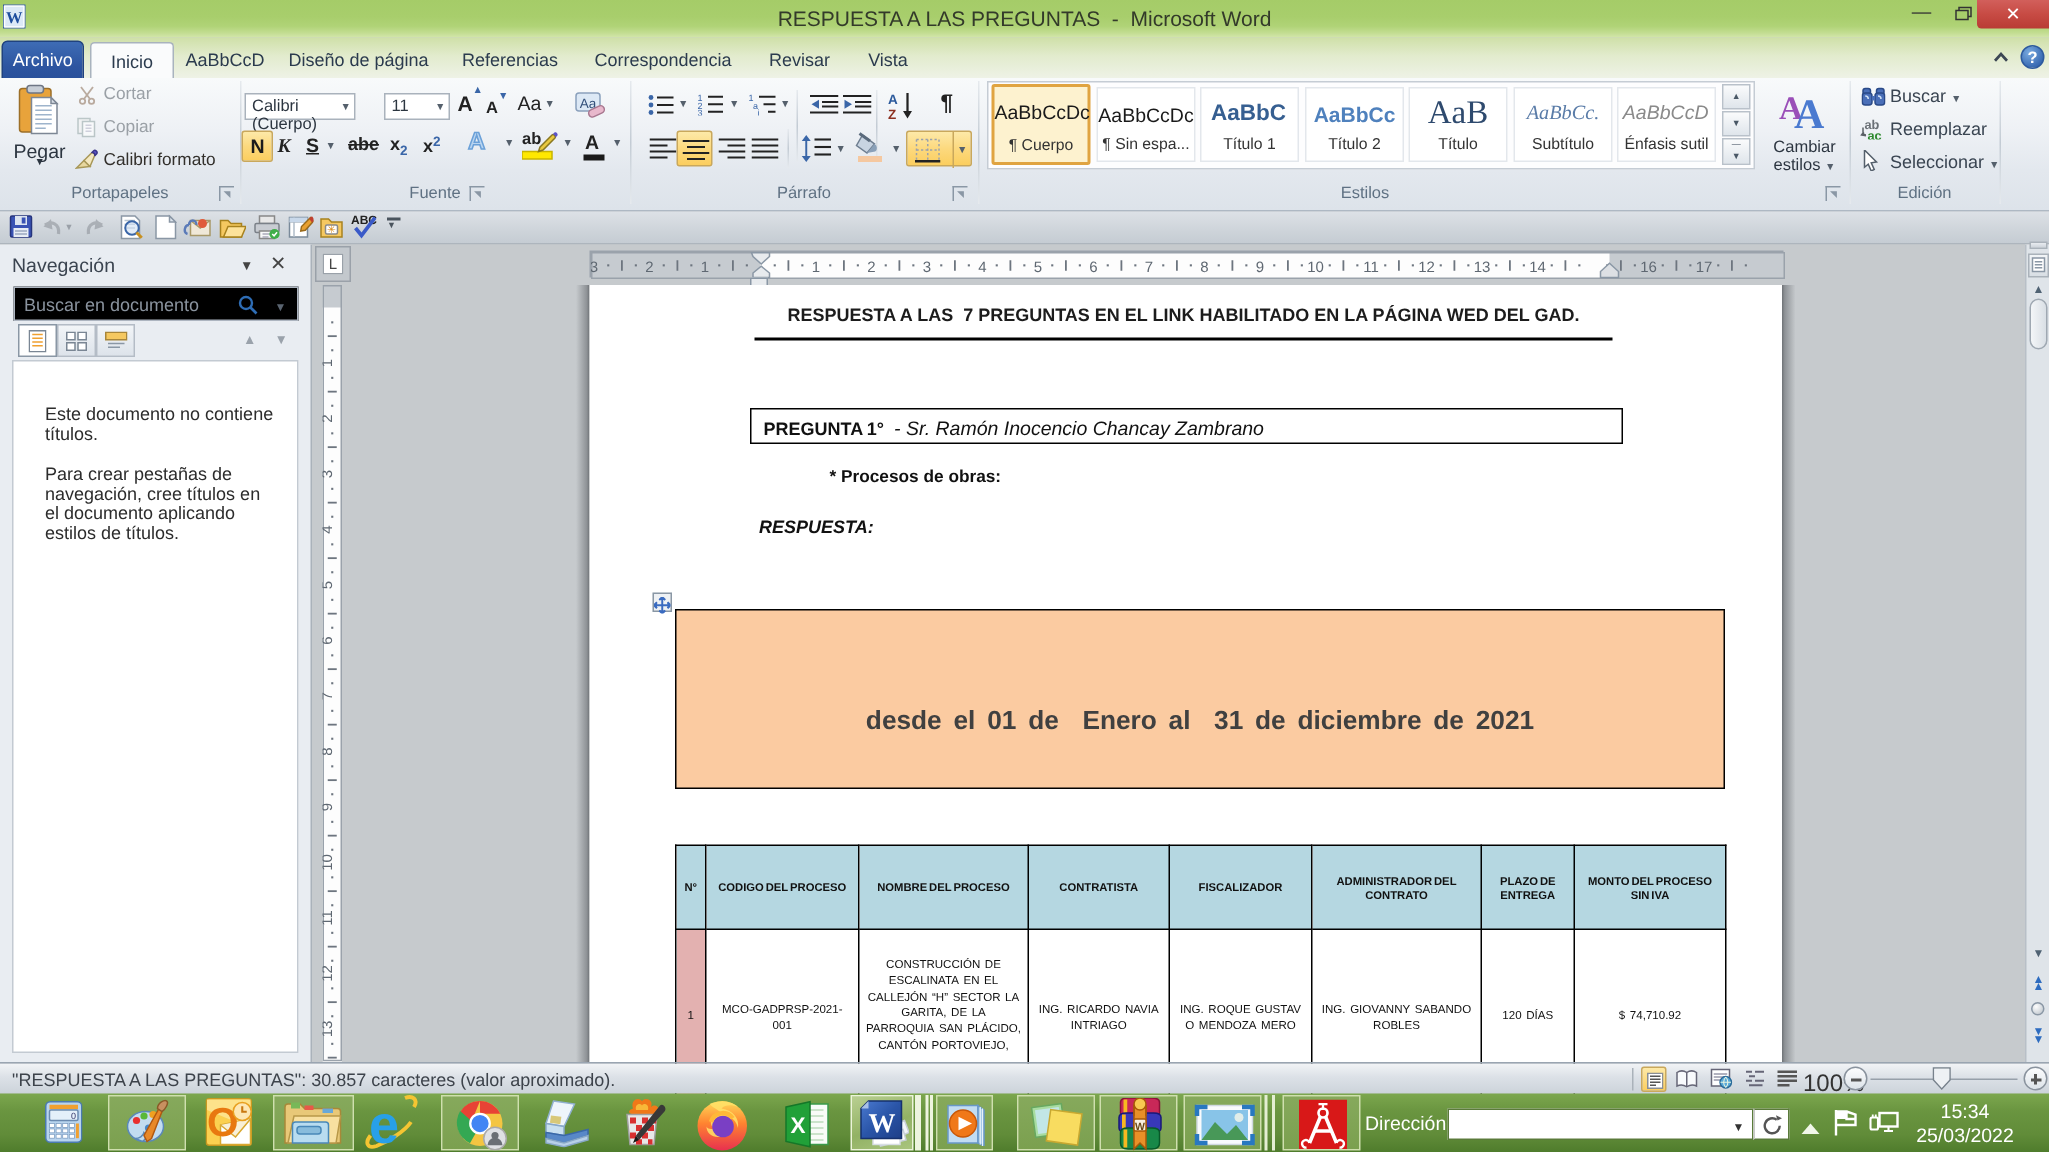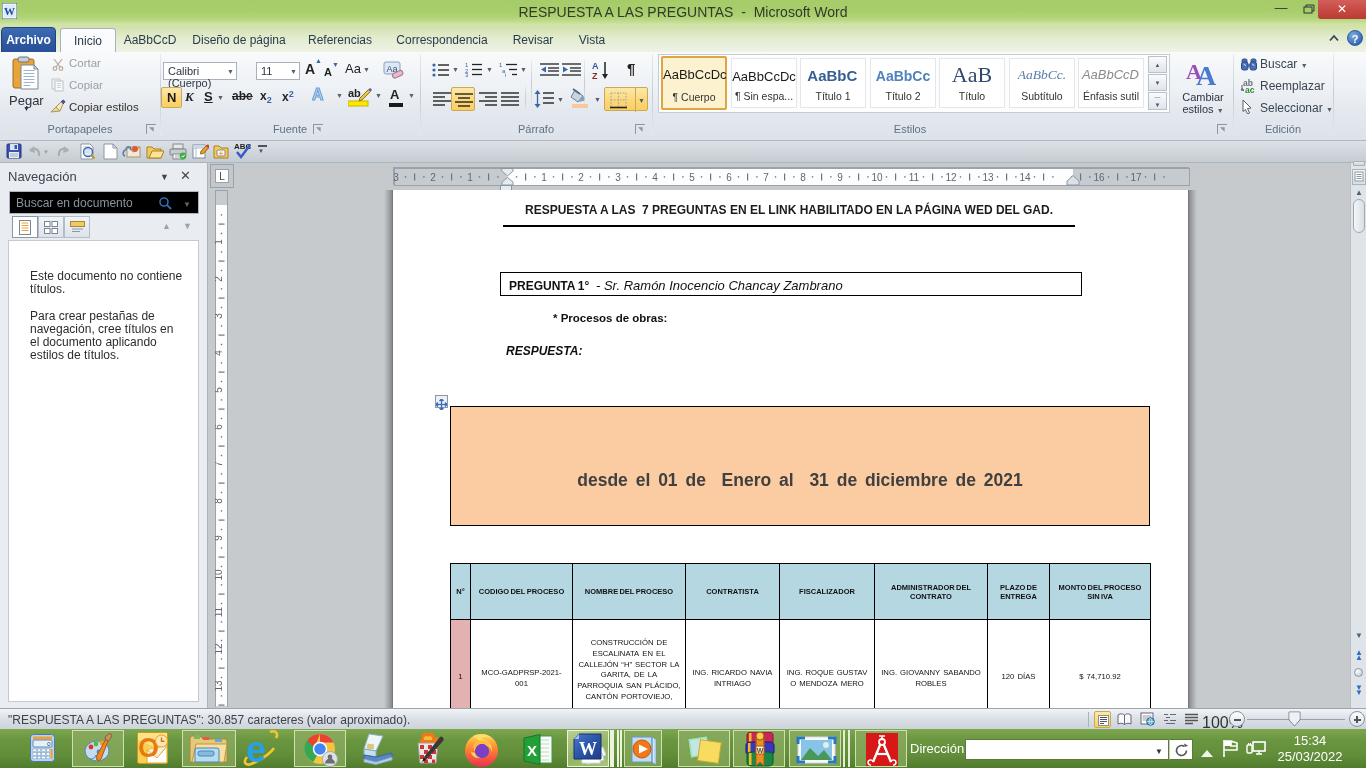--- a/index.html
+++ b/index.html
@@ -14,21 +14,21 @@
 #titletext{left:0;top:4px;width:1366px;text-align:center;font-size:14px;color:#333a2a;}
 #btn-close{left:1318px;top:0;width:48px;height:19px;background:linear-gradient(180deg,#d25f5b,#c74b44 50%,#b93b34);border-bottom-left-radius:3px;color:#fff;text-align:center;font-size:12px;line-height:18px;}
 #btn-min{left:1268px;top:0px;width:26px;height:19px;color:#333;text-align:center;font-size:13px;line-height:16px;}
 #btn-max{left:1294px;top:0px;width:26px;height:19px;color:#333;}
 #wicon{left:2px;top:3px;width:15px;height:16px;}
 
 
 #tabrow{left:0;top:25px;width:1366px;height:27px;
   background:linear-gradient(180deg,#cfe0a8 0%,#e2ebcd 45%,#eef2e6 100%);}
 .rtab{position:absolute;top:3px;height:24px;line-height:24px;font-size:12px;color:#2b3b4e;text-align:center;}
-#tab-archivo{left:1px;top:2px;width:55px;height:38px;background:linear-gradient(180deg,#3e6cb5,#2d55a0 45%,#234a94);border-radius:4px 4px 0 0;color:#fff;line-height:25px;border:1px solid #20427f;font-weight:bold;}
+#tab-archivo{left:1px;top:2px;width:55px;height:38px;background:linear-gradient(180deg,#3e6cb5,#2d55a0 45%,#234a94);border-radius:4px 4px 0 0;color:#fff;line-height:25px;border:1px solid #20427f;}
 #tab-inicio{background:#fafbfc;border:1px solid #a9b3be;border-bottom:none;border-radius:3px 3px 0 0;color:#2b3b4e;}
 #ribbon-help{left:1347px;top:5px;width:16px;height:16px;z-index:5;border-radius:50%;background:radial-gradient(circle at 35% 30%,#7aabe0,#3a6cb4 70%,#2a5ba4);color:#fff;font-size:11px;font-weight:bold;text-align:center;line-height:16px;border:1px solid #2d5a9e;}
 #ribbon-collapse{left:1328px;top:8px;width:12px;height:10px;z-index:5;color:#4a5a6a;font-size:10px;line-height:10px;}
 
 
 #ribbon{left:0;top:52px;width:1366px;height:89px;
   background:linear-gradient(180deg,#f8fafb 0%,#eef1f5 40%,#e3e8ee 70%,#dde3ea 100%);
   border-bottom:1px solid #aeb8c3;}
 .rgroup-label{position:absolute;bottom:5px;width:100%;text-align:center;font-size:11px;color:#5f7183;}
 .rsep{position:absolute;top:2px;height:82px;width:1px;background:linear-gradient(180deg,#e6eaee,#c3cbd4 50%,#e6eaee);}
@@ -164,21 +164,21 @@
           </svg>
       </div>
       <div class="abs" style="left:69px;top:27px;font-size:11.5px;color:#9aa0a6;">Copiar</div>
       <div class="abs" style="left:50px;top:47px;width:16px;height:15px;">
         <svg width="16" height="15" viewBox="0 0 16 15">
             <path d="M1 13 L6 8 L10 12 Z" fill="#e8d8a0" stroke="#a89858"></path>
             <path d="M6 8 L11 3 C12 2 14 4 13 5 L10 12 Z" fill="#f4e8c0" stroke="#a89858"></path>
             <path d="M11 3 C12 2 14 4 13 5 L14.5 3.5 C15.5 2.5 13.5 0.5 12.5 1.5 Z" fill="#5a52c8" stroke="#3a3488"></path>
           </svg>
       </div>
-      <div class="abs" style="left:69px;top:49px;font-size:11.5px;color:#33302c;">Copiar estilos</div>
+      <div class="abs" style="left:69px;top:49px;font-size:11.5px;color:#33302c;">Calibri formato</div>
       <div class="rgroup-label">Portapapeles</div>
         <div class="dlg" style="left:146px;"></div>
     </div>
     <div class="abs" style="left:160px;width:260px;height:100%;font-size:11px;color:#2c3540;">
       <div class="abs" style="left:3px;top:10px;width:74px;height:18px;background:#fff;border:1px solid #a9b2bc;">
         <span style="position:absolute;left:4px;top:2px;font-size:11px;">Calibri (Cuerpo)</span>
         <span style="position:absolute;right:2px;top:5px;font-size:7px;color:#55606c;">▼</span>
         </div>
       <div class="abs" style="left:96px;top:10px;width:44px;height:18px;background:#fff;border:1px solid #a9b2bc;">
         <span style="position:absolute;left:4px;top:2px;font-size:11px;">11</span>

